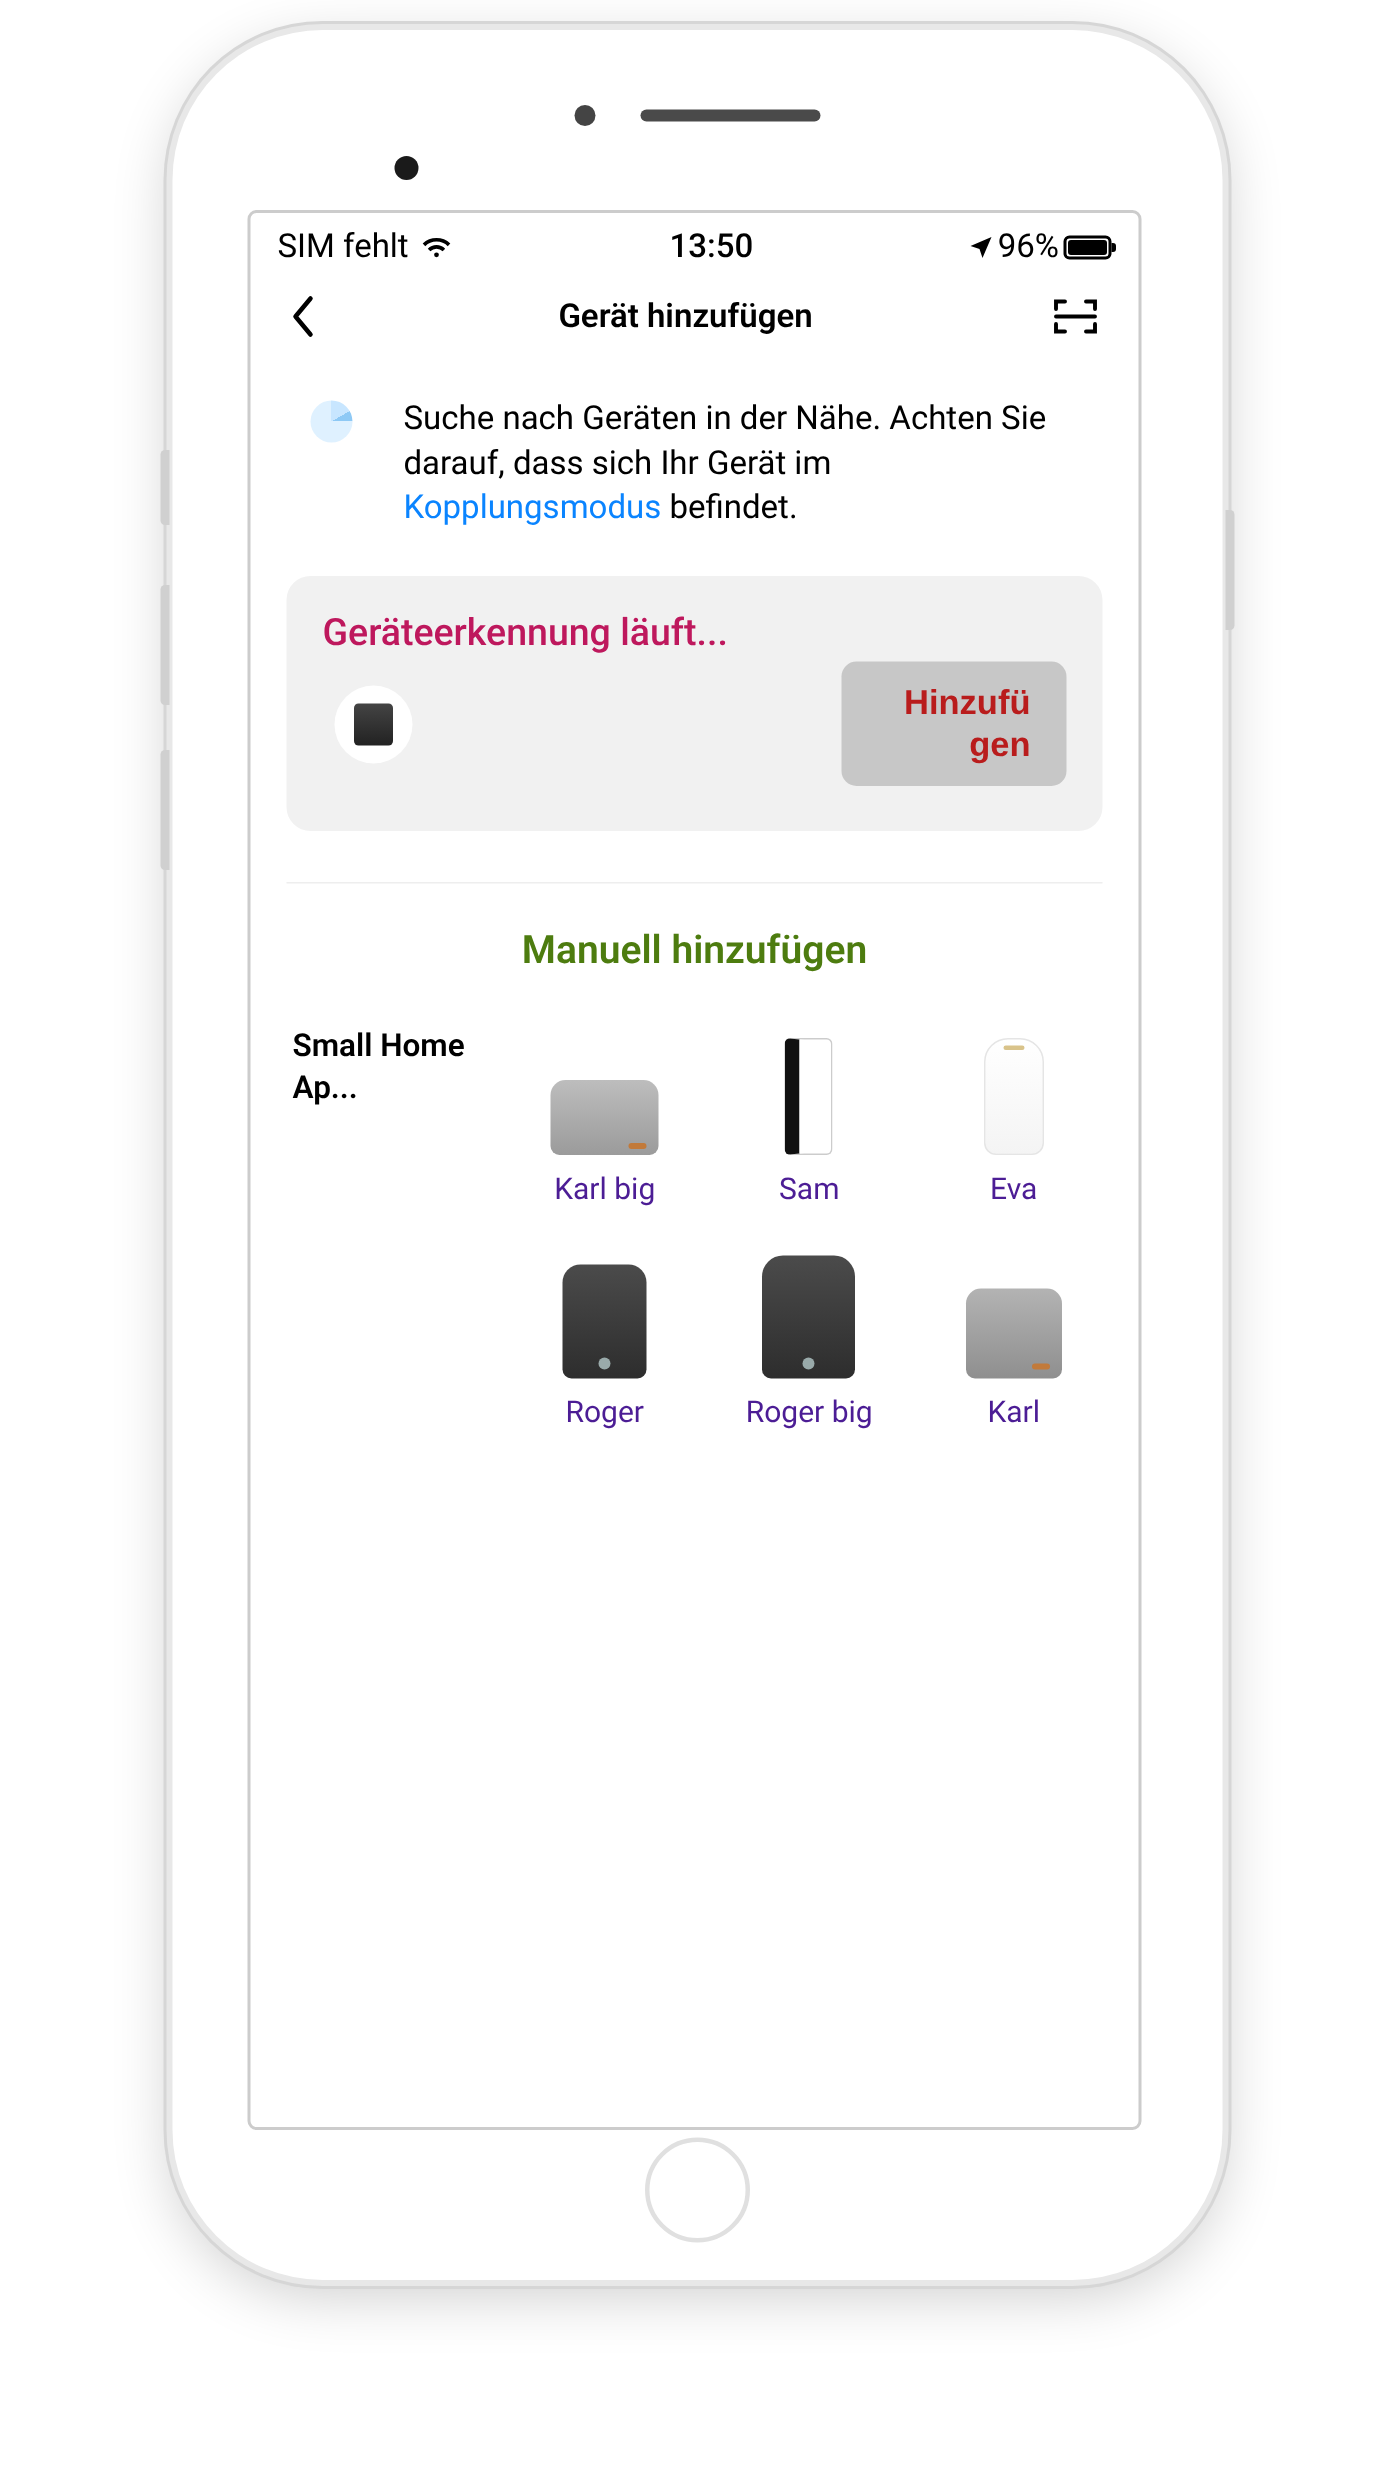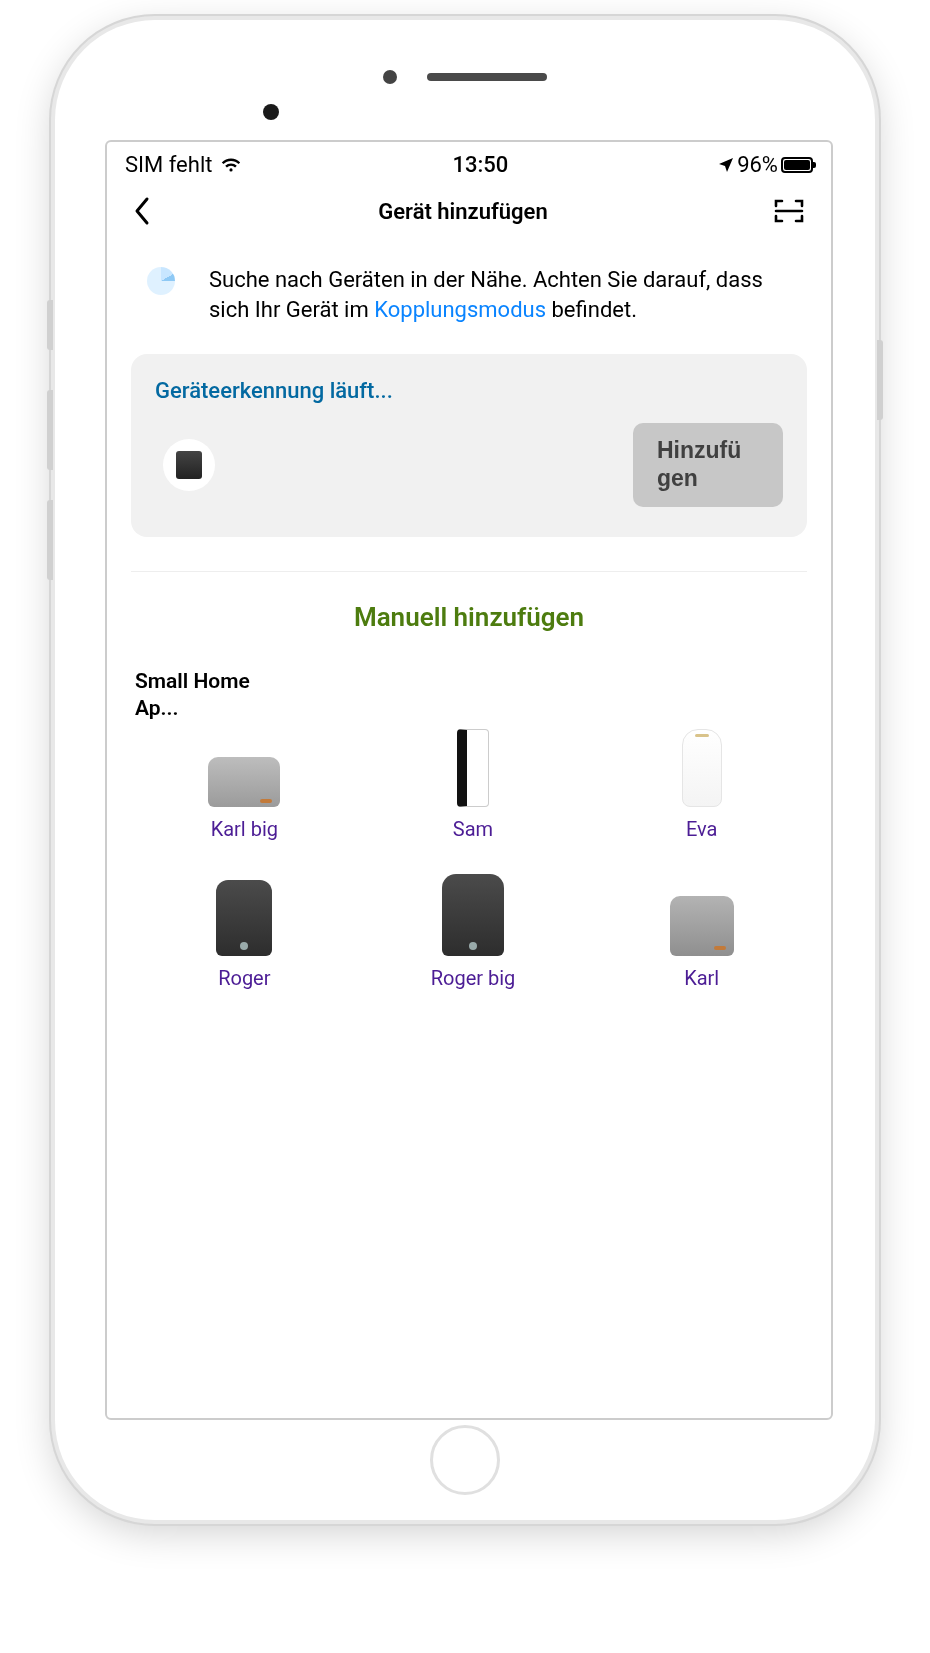--- a/index.html
+++ b/index.html
@@ -6,25 +6,25 @@
   body {
     font-family: -apple-system, BlinkMacSystemFont, "Segoe UI", Roboto, sans-serif;
     background: #fff;
     display: flex;
     justify-content: center;
     align-items: flex-start;
     min-height: 100vh;
     padding: 20px;
   }
   .phone-frame {
-    width: 820px;
+    width: 700px;
     background: #fff;
     border-radius: 100px;
     box-shadow: 0 0 0 4px #e8e8e8, 0 0 0 6px #d6d6d6, 0 10px 40px rgba(0,0,0,0.2);
-    padding: 120px 42px 100px 50px;
+    padding: 120px 54px 100px 50px;
     position: relative;
   }
   .phone-top {
     position: absolute;
     top: 50px;
     left: 50%;
     transform: translateX(-50%);
     display: flex;
     align-items: center;
     gap: 30px;
@@ -160,24 +160,24 @@
   }
   .info-text .link { color: #0a84ff; }
   
   .detect-card {
     margin: 20px 24px 0 24px;
     background: #f1f1f1;
     border-radius: 16px;
     padding: 24px 24px 30px 24px;
   }
   .detect-title {
-    font-size: 22px;
+    font-size: 25px;
     font-weight: 500;
-    color: #0369a1;
-    margin-bottom: 20px;
+    color: #be185d;
+    margin-bottom: 4px;
   }
   .detect-row {
     display: flex;
     align-items: center;
     justify-content: space-between;
   }
   .detect-thumb {
     width: 52px;
     height: 52px;
     background: #fff;
@@ -193,22 +193,22 @@
     background: linear-gradient(#444,#222);
     border-radius: 3px;
   }
   .add-btn {
     background: #c7c7c7;
     border: none;
     border-radius: 10px;
     padding: 14px 24px;
     font-size: 23px;
     font-weight: 600;
-    color: #404040;
-    text-align: left;
+    color: #b91c1c;
+    text-align: right;
     width: 150px;
     line-height: 1.2;
     cursor: pointer;
   }
   .divider {
     height: 1px;
     background: #eee;
     margin: 34px 24px 0 24px;
   }
   
@@ -216,21 +216,20 @@
     font-size: 26px;
     font-weight: 600;
     text-align: center;
     margin-top: 30px;
     color: #4d7c0f;
   }
   .manual-body {
     display: flex;
     margin-top: 36px;
     padding: 0 10px 0 28px;
-    flex-direction: column;
   }
   .category-col {
     width: 145px;
     flex-shrink: 0;
   }
   .category-label {
     font-size: 21px;
     font-weight: 600;
     color: #000;
     line-height: 1.3;

